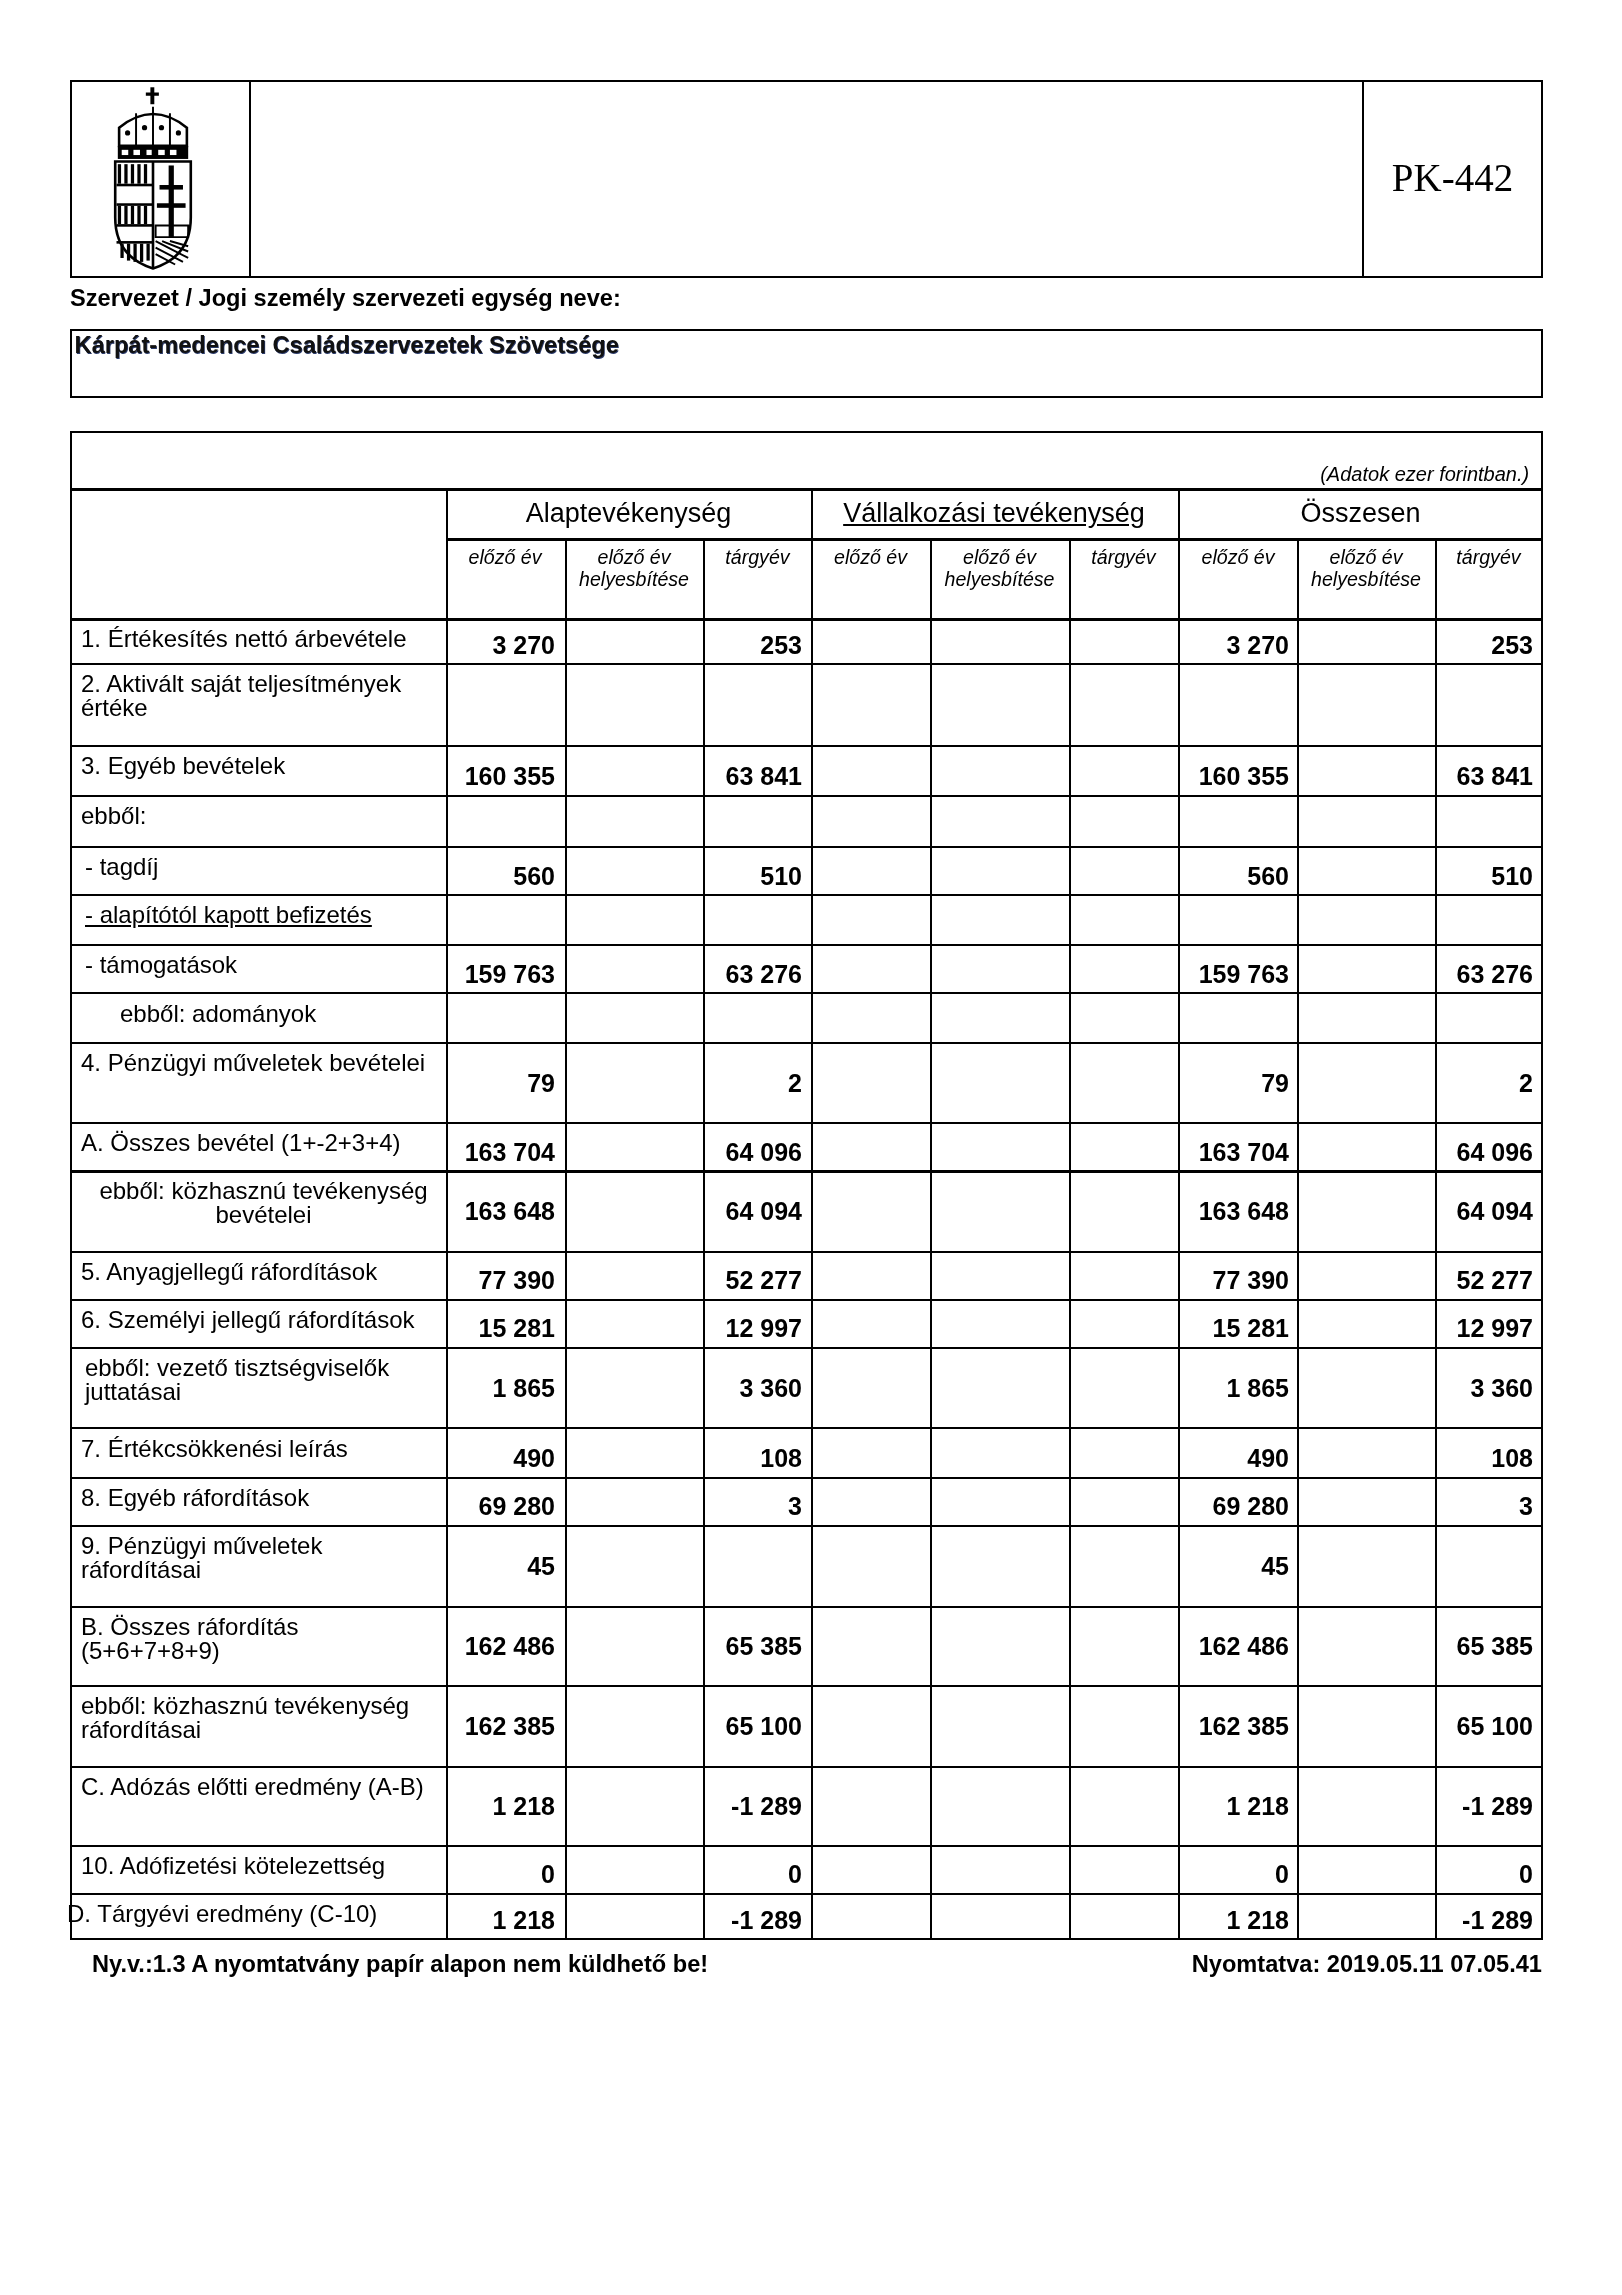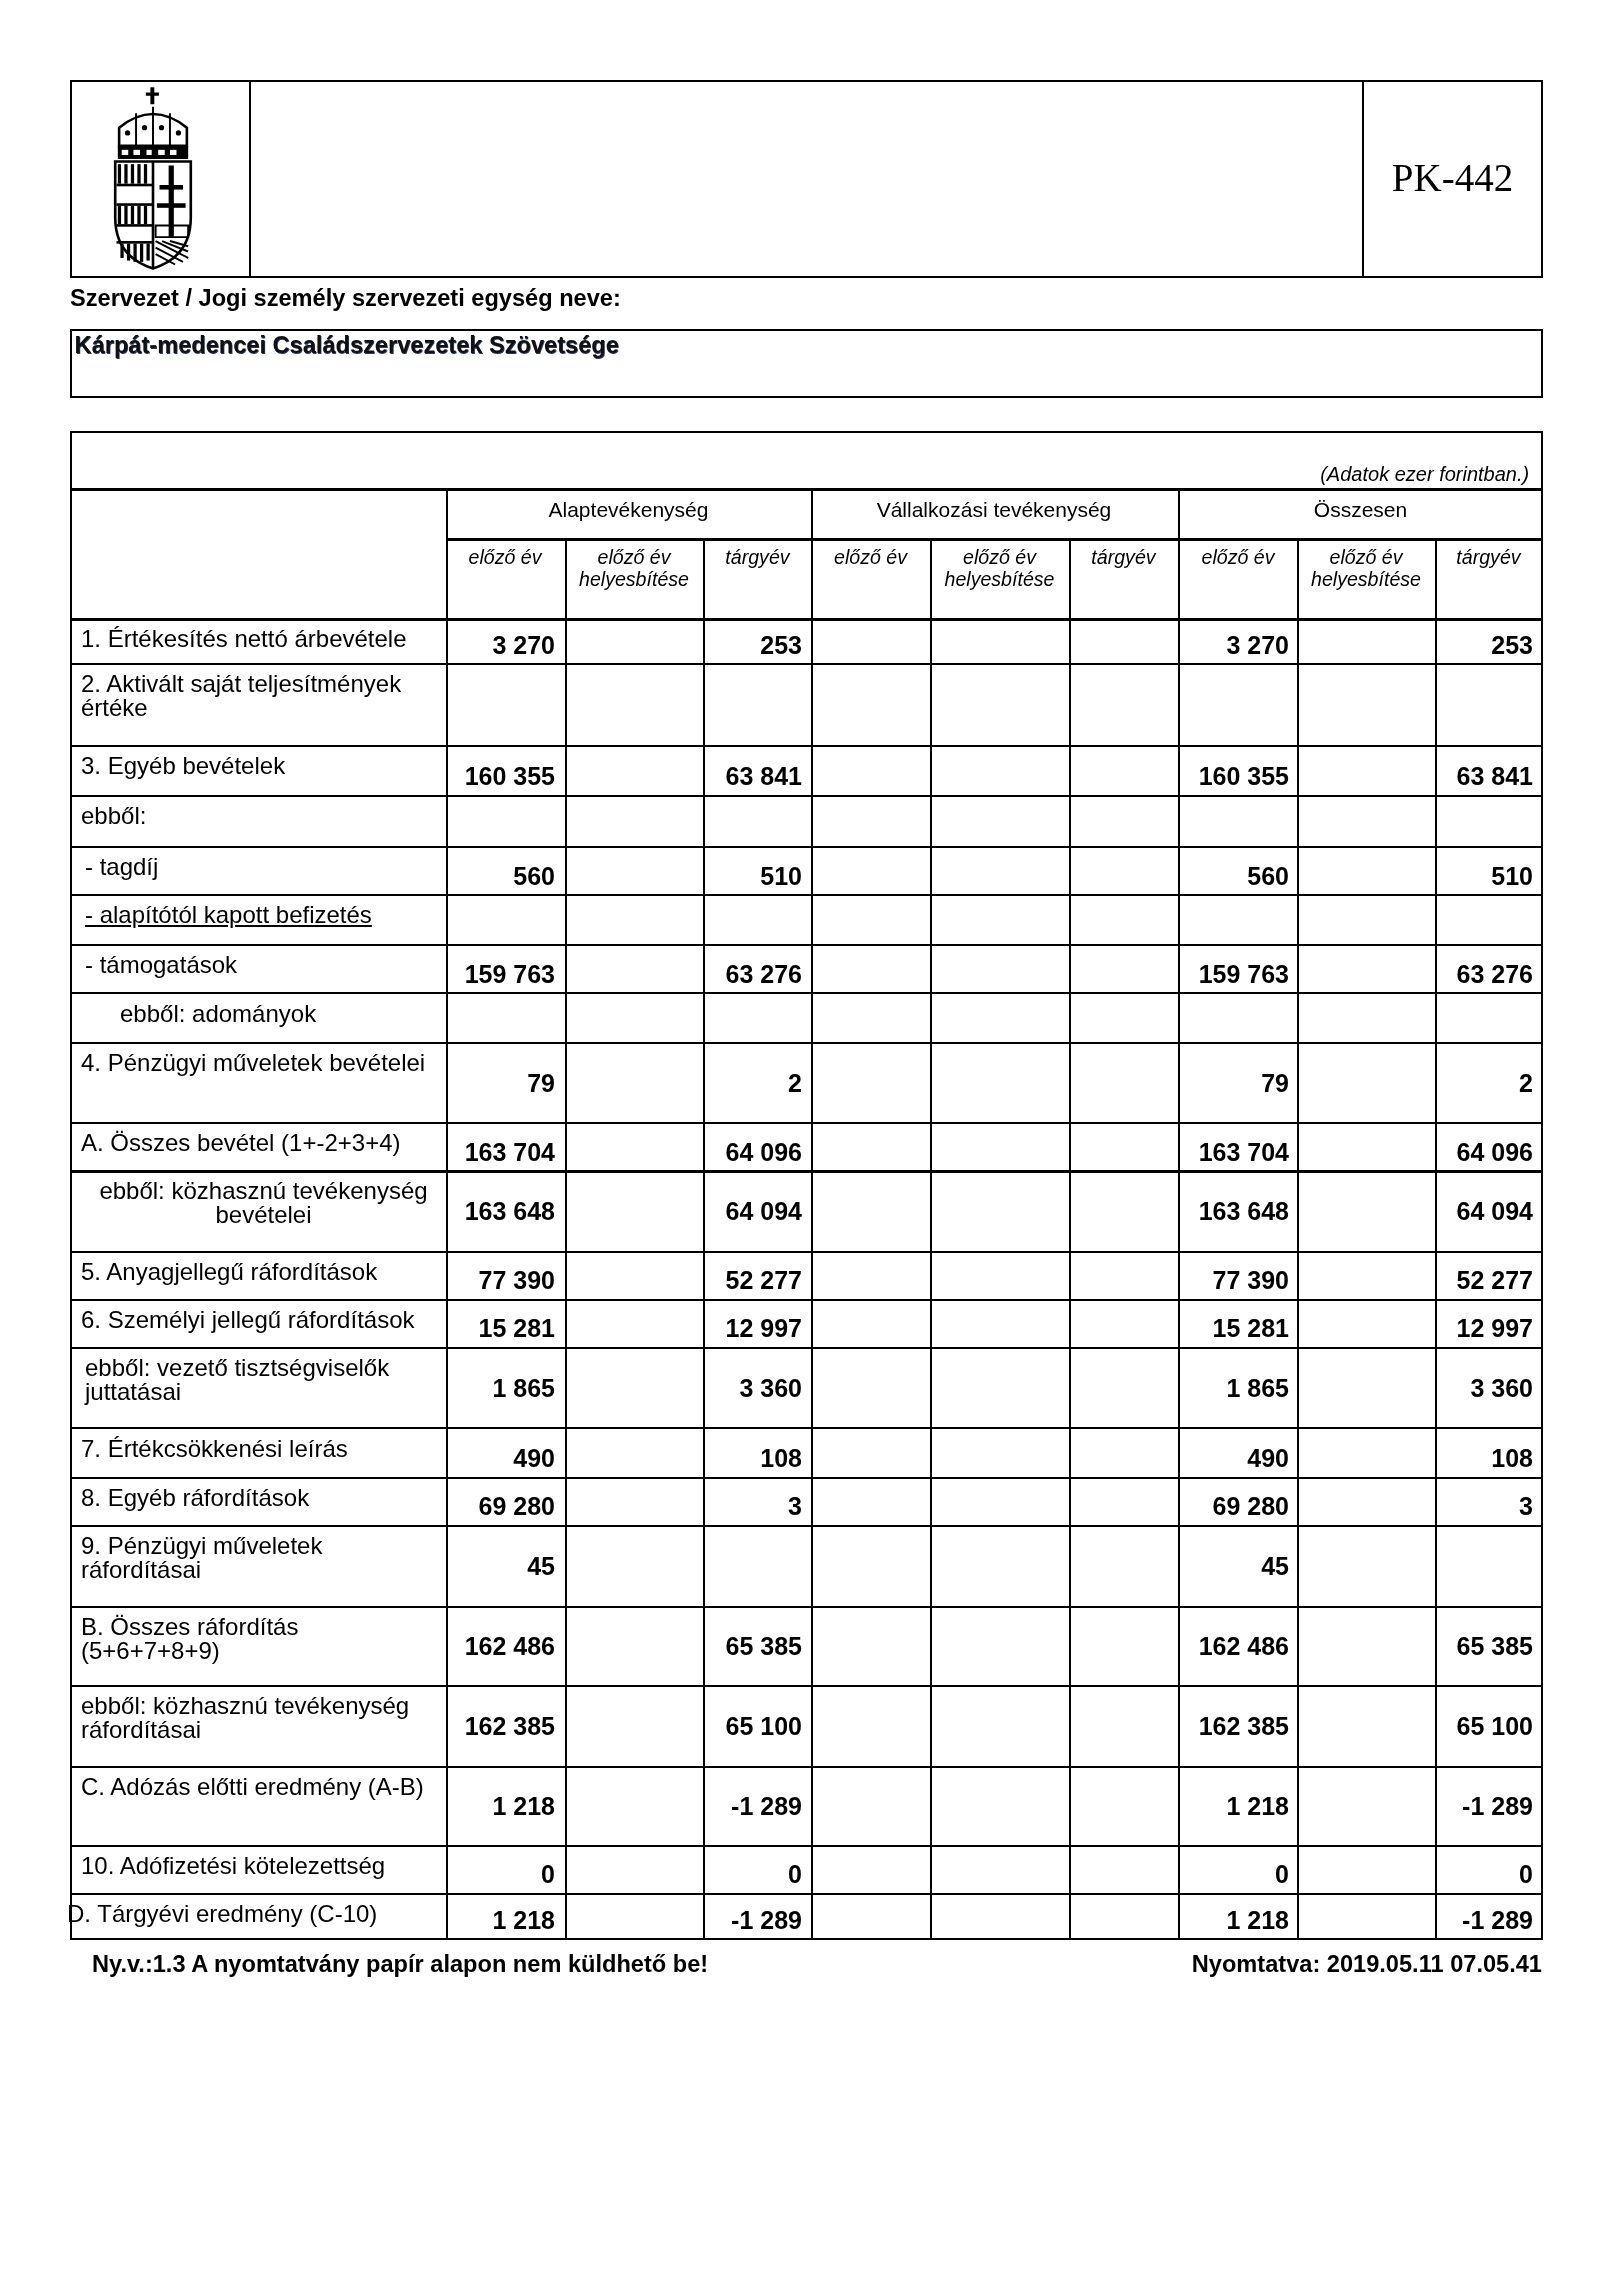--- a/index.html
+++ b/index.html
@@ -23,21 +23,21 @@
 
     
     #tbl { left: 70px; top: 431px; width: 1473px; height: 1509px; border: 2.6px solid #000; }
     #tbl-title { left: 0; top: 3.9px; width: 1342px; text-align: center; font-size: 30px; font-weight: bold; }
     #tbl-unit { right: 11.8px; top: 30px; font-size: 20px; font-style: italic; }
 
     .hline { position: absolute; height: 0; border-top: 2px solid #000; }
     .hline.thick { border-top-width: 3.3px; }
     .vline { position: absolute; width: 0; border-left: 2px solid #000; }
 
-    .grp { position: absolute; text-align: center; font-size: 21px; top: 498px; }
+    .grp { position: absolute; text-align: center; font-size: 27px; top: 498px; }
     .sub { position: absolute; text-align: center; font-size: 19.6px; font-style: italic; line-height: 22px; top: 546px; }
 
     .rlabel { position: absolute; font-size: 24px; line-height: 23.6px; left: 81px; width: 366px; }
     .num { position: absolute; font-size: 25px; font-weight: bold; text-align: right; }
 
     #foot-left { left: 92px; top: 1951px; font-size: 23.6px; font-weight: bold; }
     #foot-right { right: 80px; top: 1951px; font-size: 23.6px; font-weight: bold; }
   </style>
 </head>
 <body>
@@ -137,21 +137,21 @@
     <div class="vline" style="left: 446px; top: 488px; height: 1450px; border-left-width: 2.6px;"></div>
     <div class="vline" style="left: 565px; top: 538px; height: 1401px; border-left-width: 2px;"></div>
     <div class="vline" style="left: 703px; top: 538px; height: 1401px; border-left-width: 2px;"></div>
     <div class="vline" style="left: 811px; top: 488px; height: 1450px; border-left-width: 2.6px;"></div>
     <div class="vline" style="left: 930px; top: 538px; height: 1401px; border-left-width: 2px;"></div>
     <div class="vline" style="left: 1069px; top: 538px; height: 1401px; border-left-width: 2px;"></div>
     <div class="vline" style="left: 1178px; top: 488px; height: 1450px; border-left-width: 2.6px;"></div>
     <div class="vline" style="left: 1297px; top: 538px; height: 1401px; border-left-width: 2px;"></div>
     <div class="vline" style="left: 1435px; top: 538px; height: 1401px; border-left-width: 2px;"></div>
     <div class="grp sans" style="left: 446px; width: 365px;">Alaptevékenység</div>
-    <div class="grp sans" style="left: 811px; width: 366px;">Vállalkozási tevékenység</div>
+    <div class="grp sans" style="left: 811px; width: 366px; text-decoration: underline;">Vállalkozási tevékenység</div>
     <div class="grp sans" style="left: 1178px; width: 365px;">Összesen</div>
     <div class="sub sans" style="left: 446px; width: 118px;">előző év</div>
     <div class="sub sans" style="left: 565px; width: 138px;">előző év helyesbítése</div>
     <div class="sub sans" style="left: 703px; width: 109px;">tárgyév</div>
     <div class="sub sans" style="left: 811px; width: 119px;">előző év</div>
     <div class="sub sans" style="left: 930px; width: 139px;">előző év helyesbítése</div>
     <div class="sub sans" style="left: 1069px; width: 109px;">tárgyév</div>
     <div class="sub sans" style="left: 1178px; width: 120px;">előző év</div>
     <div class="sub sans" style="left: 1297px; width: 138px;">előző év helyesbítése</div>
     <div class="sub sans" style="left: 1435px; width: 107px;">tárgyév</div>

